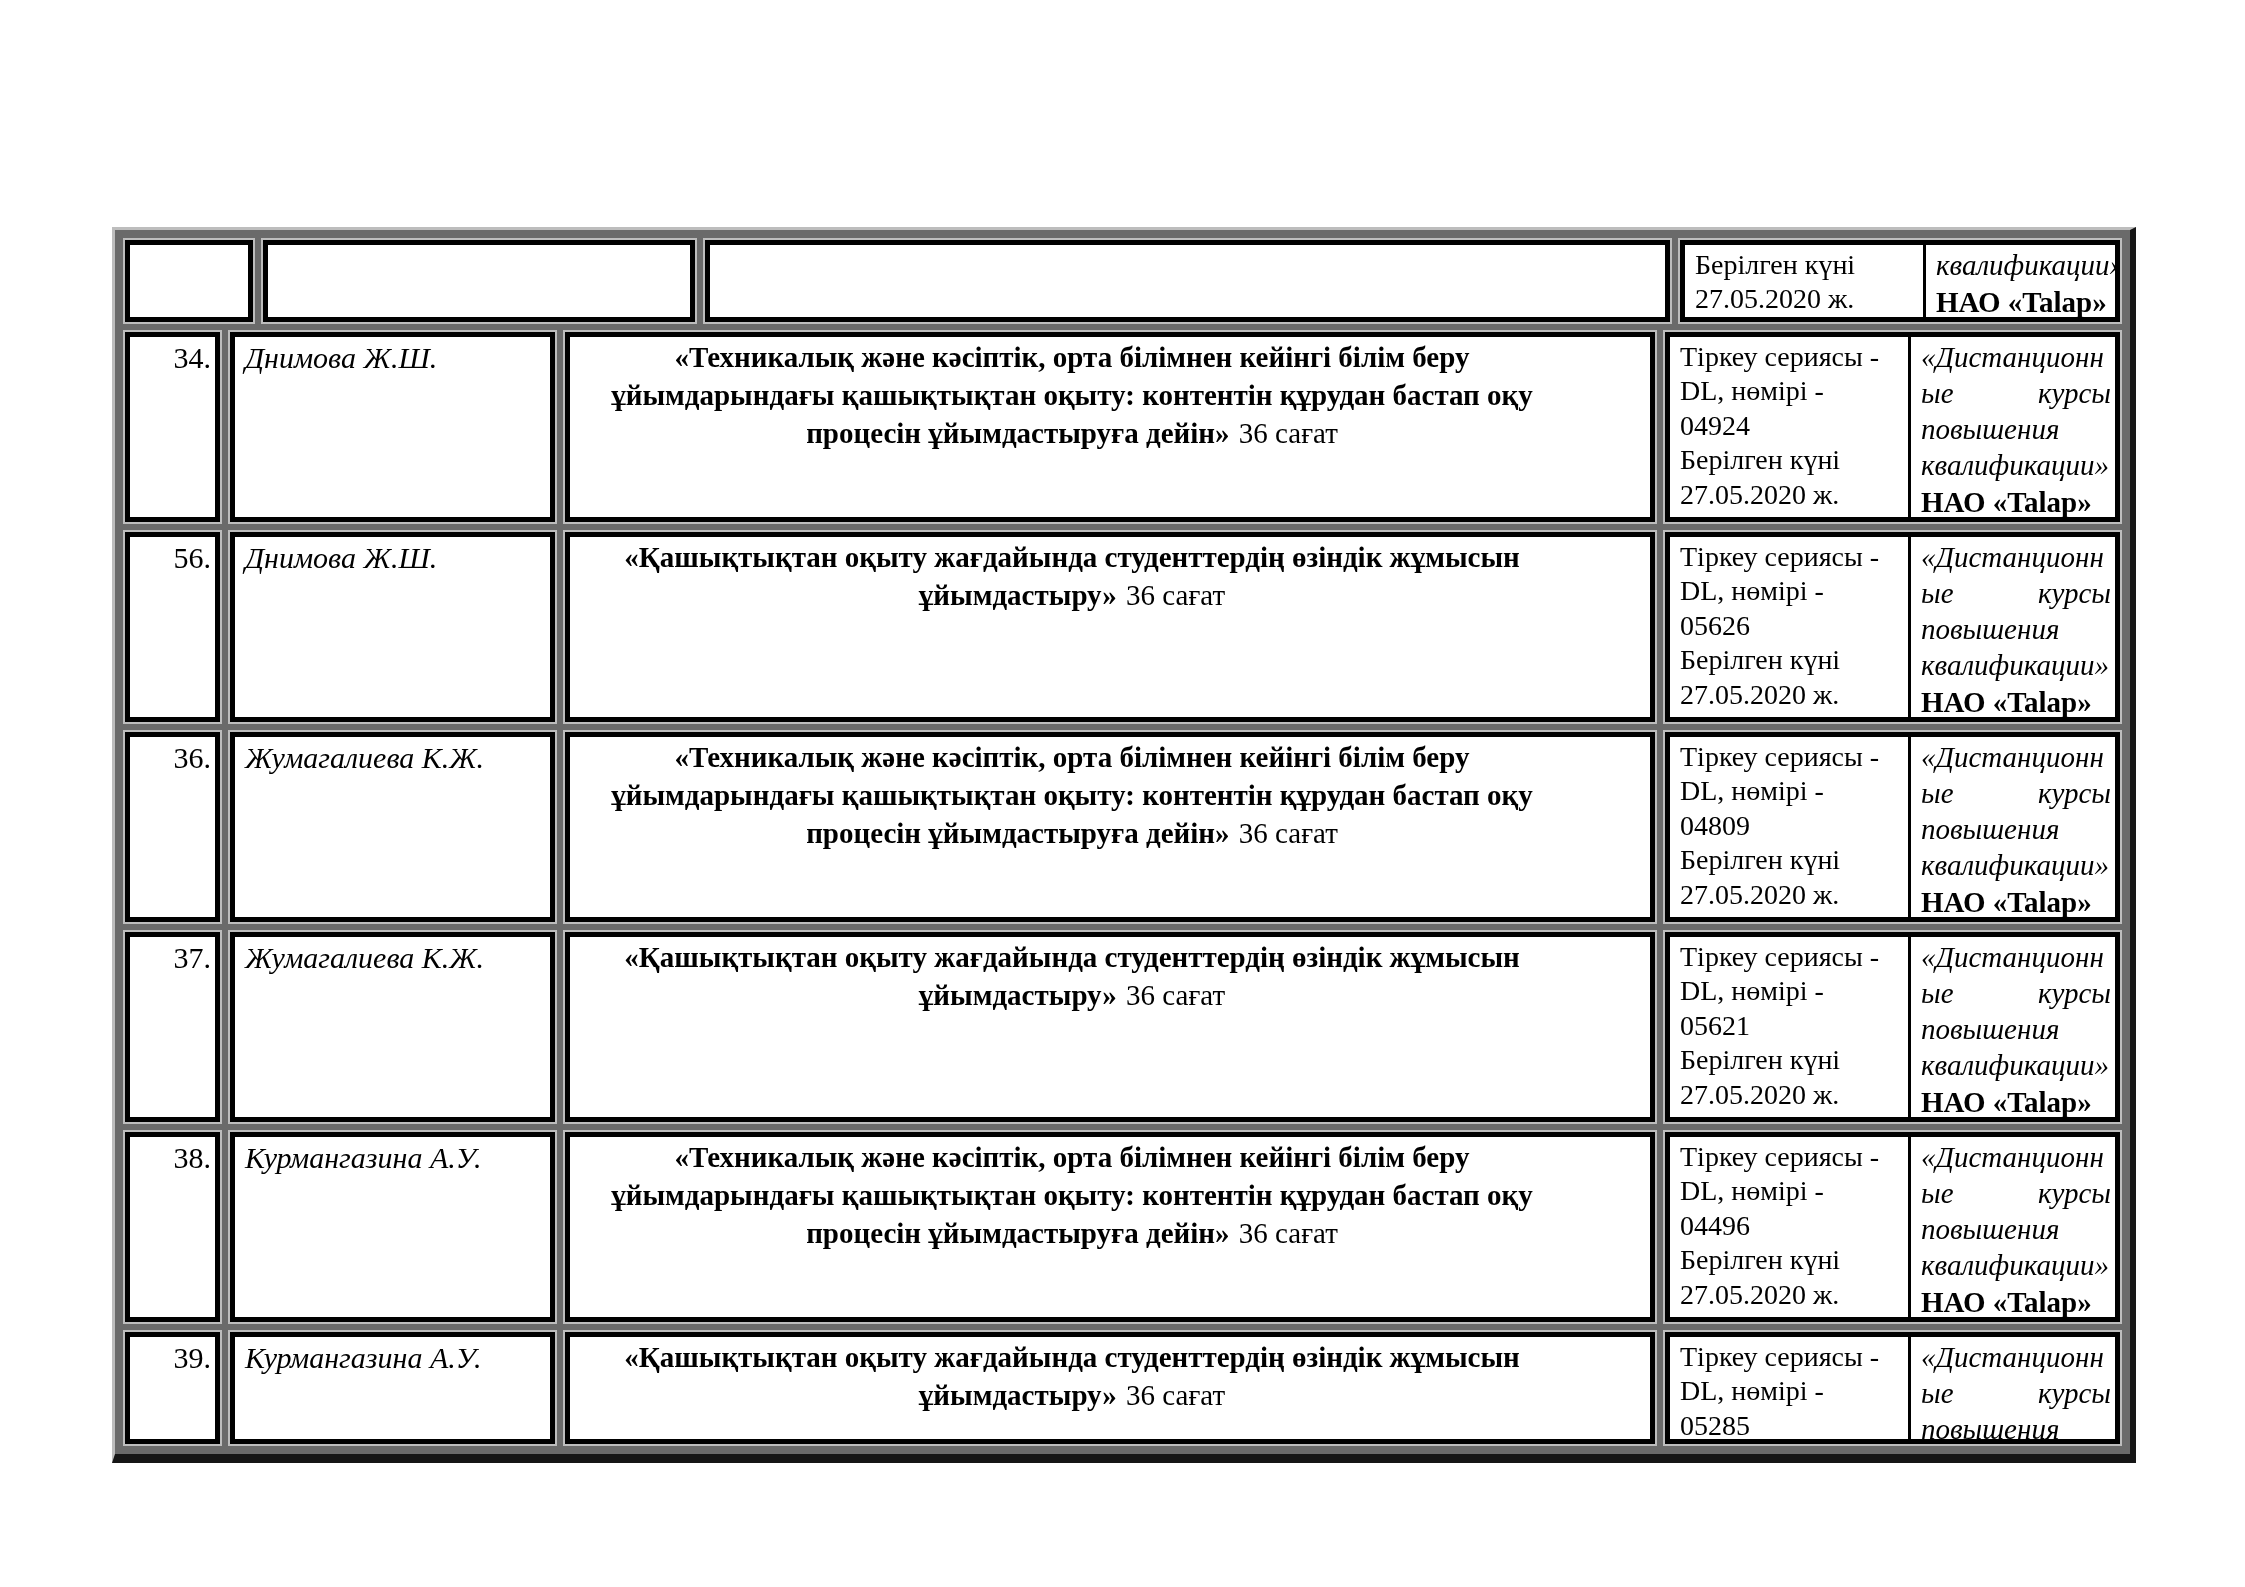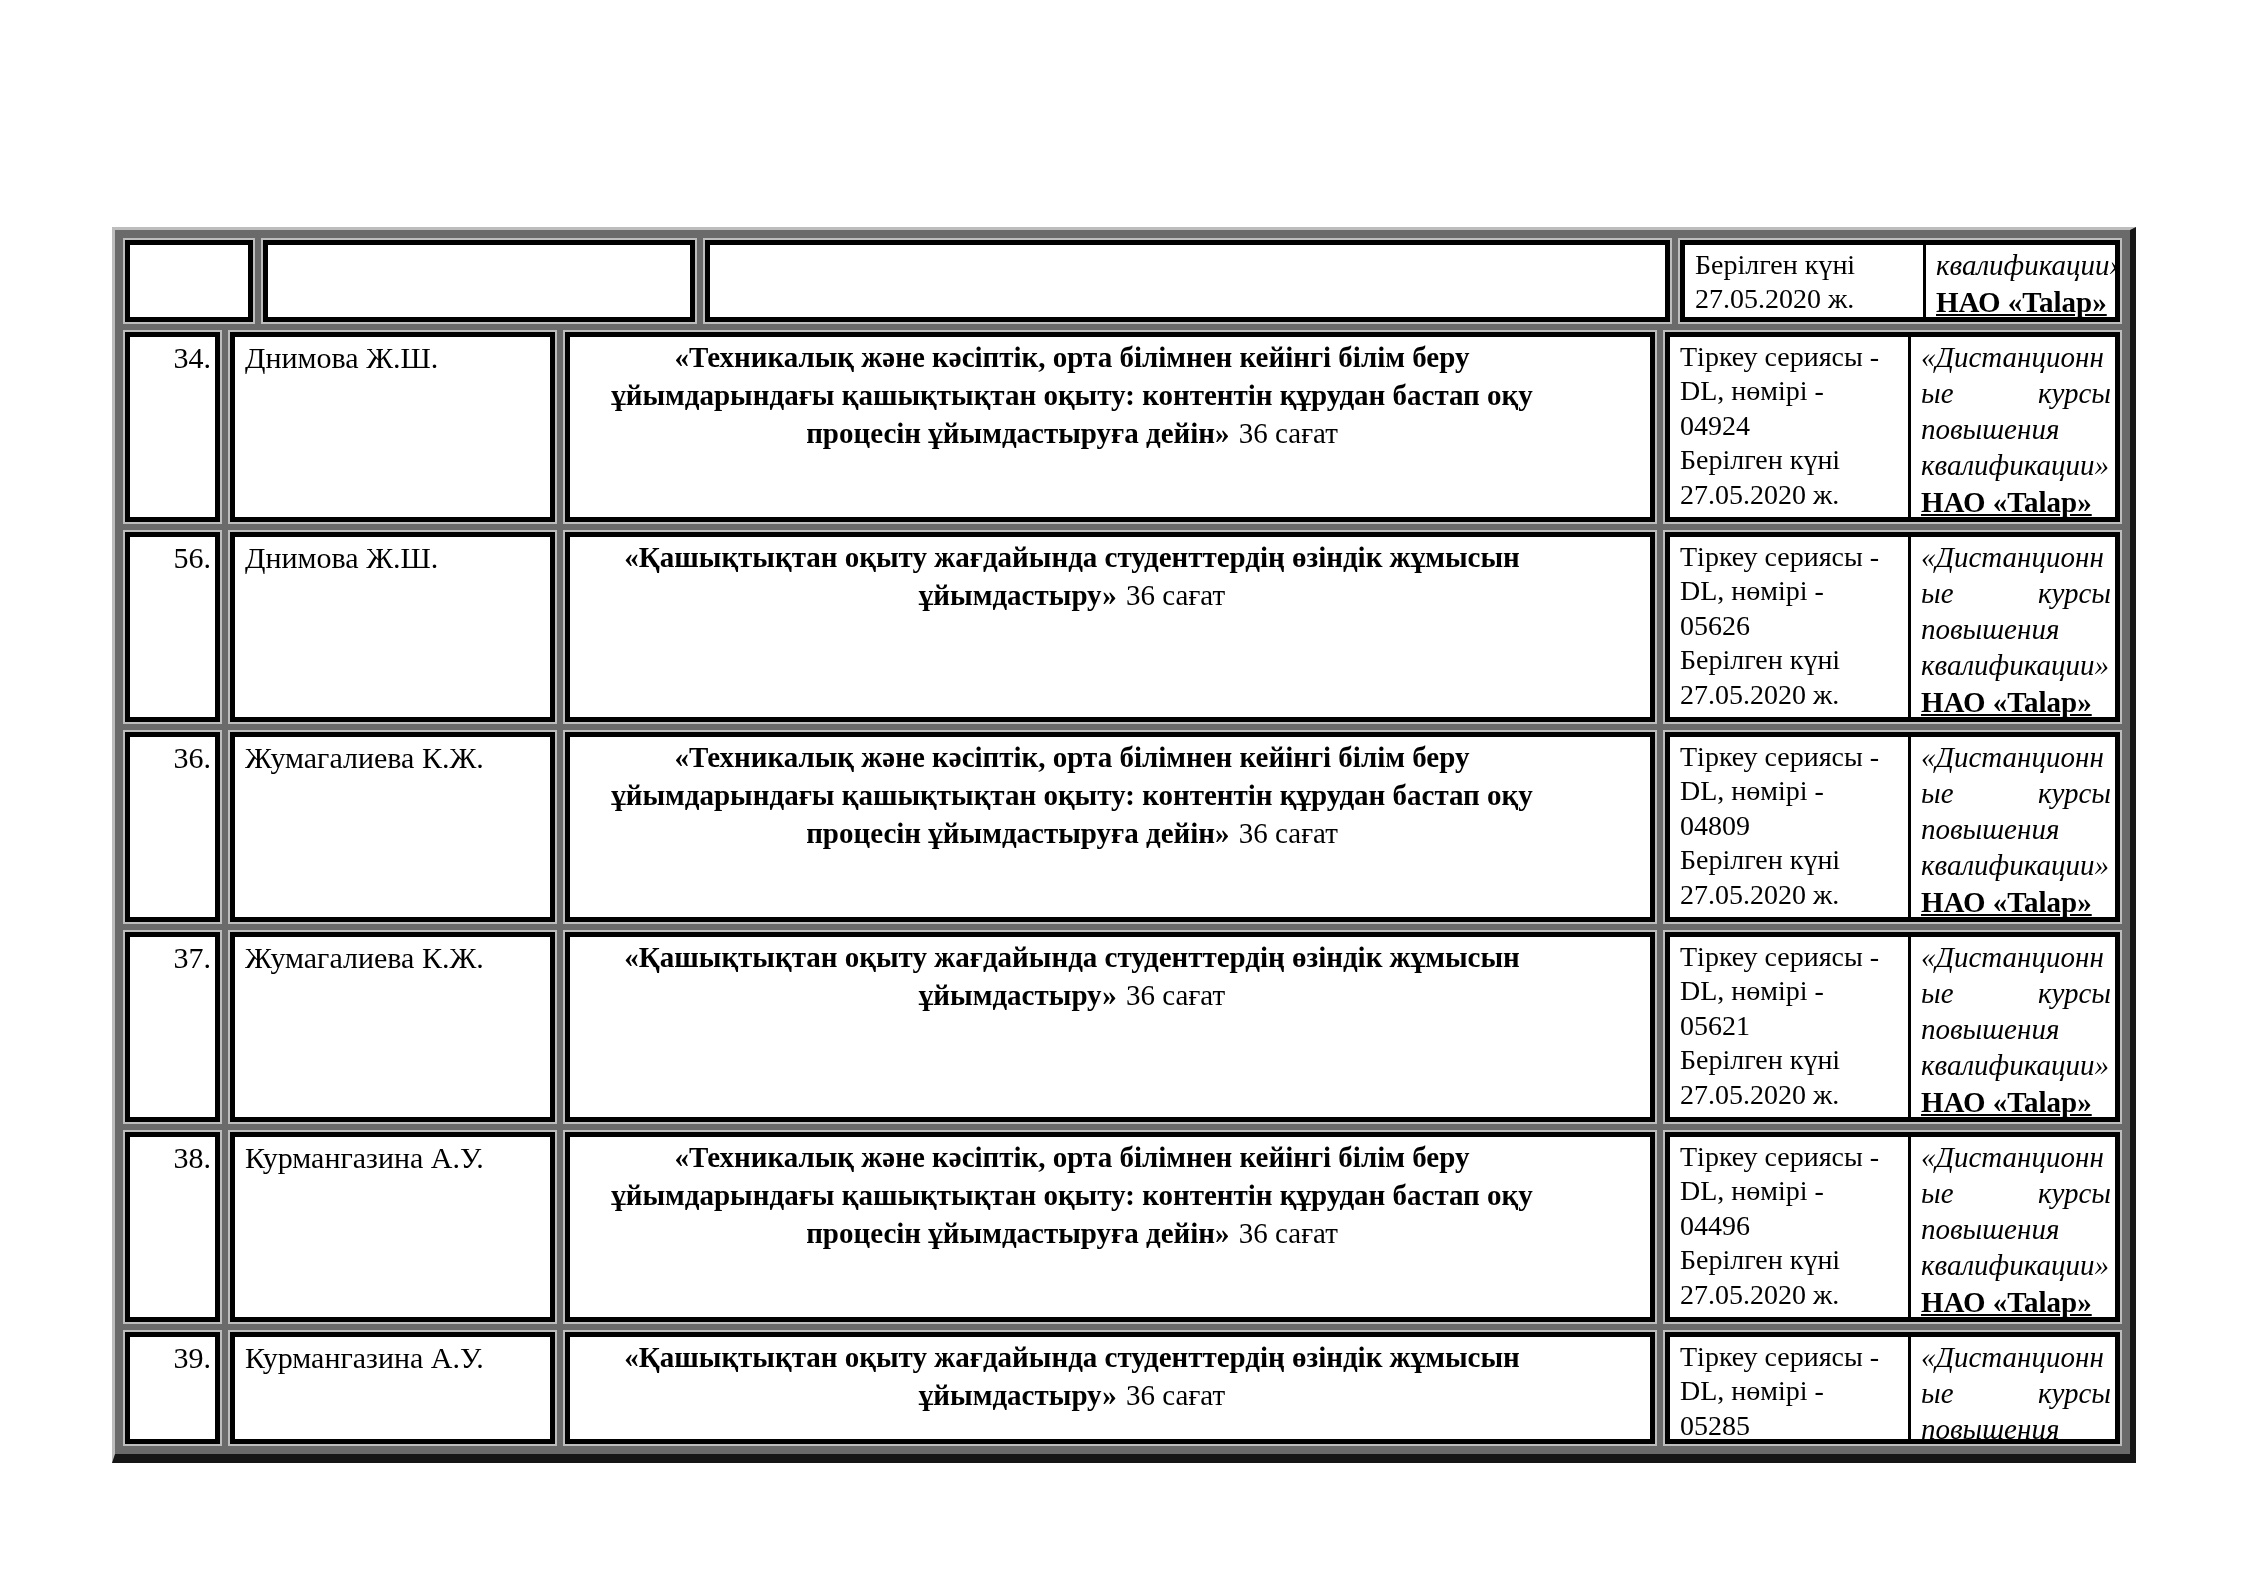--- a/index.html
+++ b/index.html
@@ -38,37 +38,37 @@
     padding:2px 8px 2px 10px;
     font-size:29px;
     line-height:1.24;
     overflow:hidden;
   }
   .t1 td { height:82px; }
   .t2 tr td { height:190px; }
   .t2 tr.short td { height:112px; }
 
   td.c1 { text-align:right; padding-right:4px; padding-left:2px; font-size:30px;margin-top:40px; }
-  td.c2 { font-size:30px; line-height:1.25; }
+  td.c2 { font-size:30px; line-height:1.25;font-style:italic; }
   td.c3 { padding-left:12px; padding-right:88px; font-size:29px; line-height:1.31;text-align:center; }
   .c3 .bold { font-weight:bold; }
   .c3 .dur  { font-weight:normal; margin-left:2px; }
 
   td.c4 { position:relative; padding:0; }
   .reg {
     position:absolute; left:0; top:0; width:238px; box-sizing:border-box;
     padding:3px 6px 2px 10px; font-size:28px; line-height:1.23;
   }
   .vline { position:absolute; left:238px; top:0; bottom:0; width:3px; background:#000; }
   .org {
     position:absolute; left:241px; right:0; top:0; box-sizing:border-box;
     padding:3px 4px 2px 10px; font-size:29px; line-height:1.24;
   }
   .org .jl { font-style:italic; text-align:justify; text-align-last:justify; }
-  .org .ob { font-weight:bold; font-style:normal; white-space:nowrap; margin-top:1px;text-decoration:underline; }
+  .org .ob { font-weight:bold; font-style:normal; white-space:nowrap; margin-top:1px; }
 </style>
 </head>
 <body>
 
 <div class="page">
   <div class="tbl-wrap">
 
     <table class="t1">
       <colgroup>
           <col style="width:128px">

